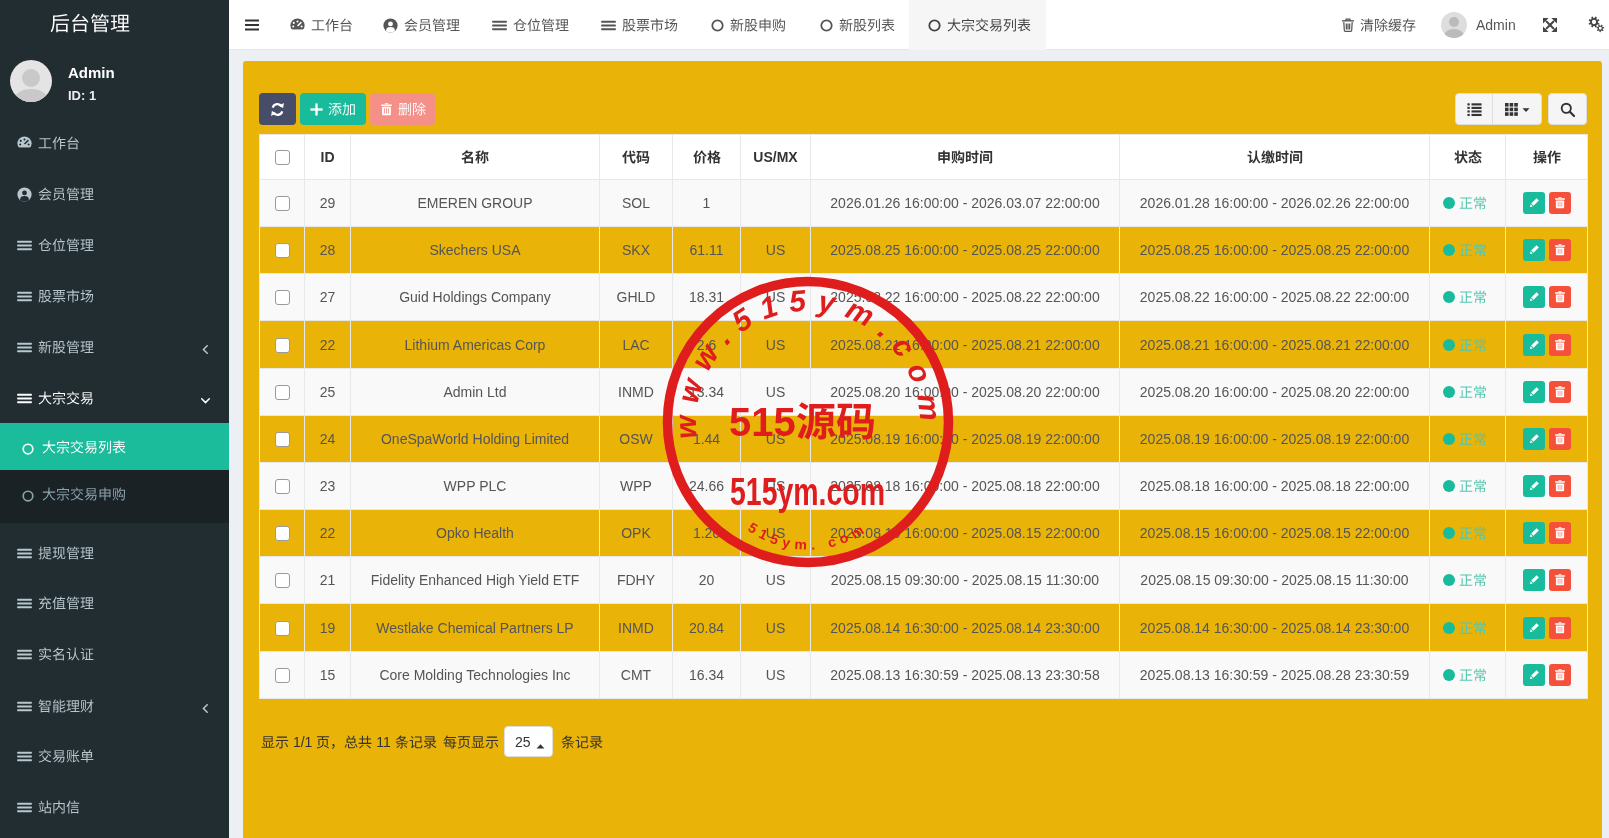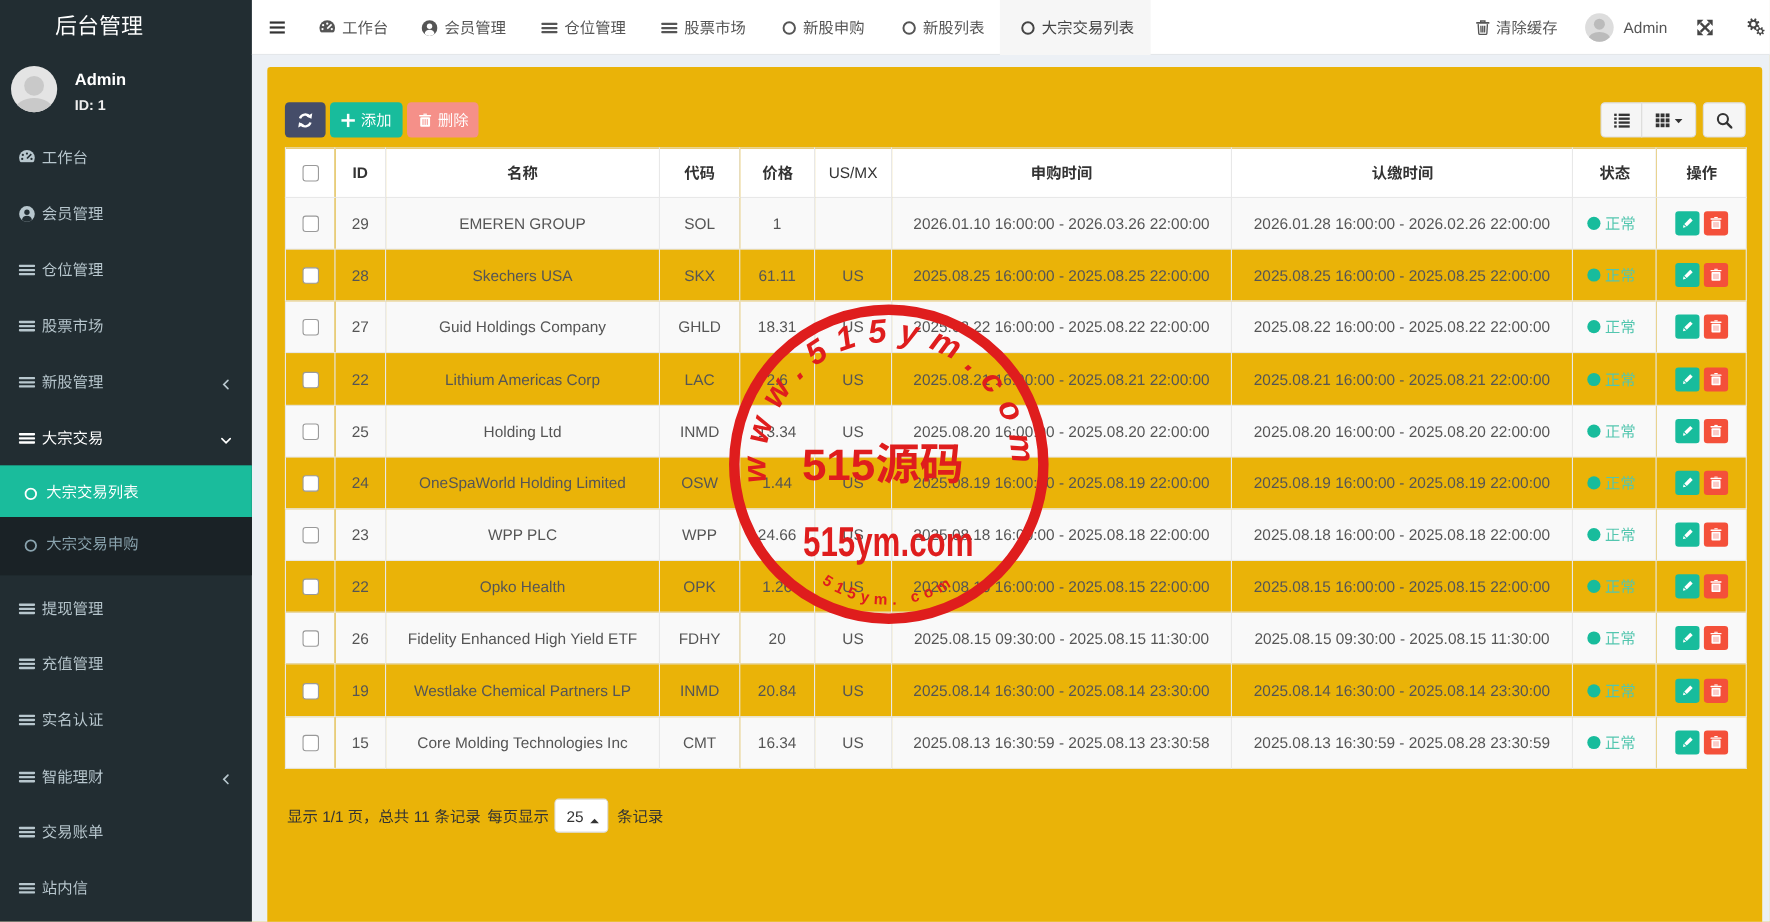--- a/index.html
+++ b/index.html
@@ -504,21 +504,21 @@
               <use href="#Z79f0" transform="translate(1000,880) scale(1,-1)"></use>
             </svg></th>
           <th><svg style="vertical-align:-2.1px;" width="28.0" height="14" viewBox="0 0 2000 1000" fill="#333">
               <use href="#Z4ee3" transform="translate(0,880) scale(1,-1)"></use>
               <use href="#Z7801" transform="translate(1000,880) scale(1,-1)"></use>
             </svg></th>
           <th><svg style="vertical-align:-2.1px;" width="28.0" height="14" viewBox="0 0 2000 1000" fill="#333">
               <use href="#Z4ef7" transform="translate(0,880) scale(1,-1)"></use>
               <use href="#Z683c" transform="translate(1000,880) scale(1,-1)"></use>
             </svg></th>
-          <th style="font-weight:normal;font-size:14px">US/MX</th>
+          <th style="font-weight:bold;font-size:14px">US/MX</th>
           <th><svg style="vertical-align:-2.1px;" width="56.0" height="14" viewBox="0 0 4000 1000" fill="#333">
               <use href="#Z7533" transform="translate(0,880) scale(1,-1)"></use>
               <use href="#Z8d2d" transform="translate(1000,880) scale(1,-1)"></use>
               <use href="#Z65f6" transform="translate(2000,880) scale(1,-1)"></use>
               <use href="#Z95f4" transform="translate(3000,880) scale(1,-1)"></use>
             </svg></th>
           <th><svg style="vertical-align:-2.1px;" width="56.0" height="14" viewBox="0 0 4000 1000" fill="#333">
               <use href="#Z8ba4" transform="translate(0,880) scale(1,-1)"></use>
               <use href="#Z7f34" transform="translate(1000,880) scale(1,-1)"></use>
               <use href="#Z65f6" transform="translate(2000,880) scale(1,-1)"></use>
@@ -535,21 +535,21 @@
         </tr>
       </thead>
       <tbody>
         <tr class="odd">
           <td><span class="ck"></span></td>
           <td>29</td>
           <td>EMEREN GROUP</td>
           <td>SOL</td>
           <td>1</td>
           <td></td>
-          <td>2026.01.10 16:00:00 - 2026.03.26 22:00:00</td>
+          <td>2026.01.26 16:00:00 - 2026.03.07 22:00:00</td>
           <td>2026.01.28 16:00:00 - 2026.02.26 22:00:00</td>
           <td style="padding-right:6px"><span style="display:inline-block;width:12px;height:12px;border-radius:50%;background:#18bc9c;vertical-align:-1px"></span><span style="margin-left:4px"><svg style="vertical-align:-2.1px;" width="28.0" height="14" viewBox="0 0 2000 1000" fill="#53c6af">
                 <use href="#z6b63" transform="translate(0,880) scale(1,-1)"></use>
                 <use href="#z5e38" transform="translate(1000,880) scale(1,-1)"></use>
               </svg></span></td>
           <td><span class="opbtn" style="background:#18bc9c">
               <svg width="12" height="12" viewBox="0 0 16 16" style="">
                 <g transform="rotate(45 8 8)" fill="#fff">
 <rect x="5.9" y="1" width="4.2" height="10.2"></rect>
                   <path d="M5.9,12.4 L10.1,12.4 L8,15.6 Z"></path>
@@ -663,21 +663,21 @@
                   <line x1="5.6" y1="6.5" x2="5.6" y2="13"></line>
                   <line x1="8" y1="6.5" x2="8" y2="13"></line>
                   <line x1="10.4" y1="6.5" x2="10.4" y2="13"></line>
                 </g>
               </svg>
             </span></td>
         </tr>
         <tr class="odd">
           <td><span class="ck"></span></td>
           <td>25</td>
-          <td>Holding Ltd</td>
+          <td>Admin Ltd</td>
           <td>INMD</td>
           <td>13.34</td>
           <td>US</td>
           <td>2025.08.20 16:00:00 - 2025.08.20 22:00:00</td>
           <td>2025.08.20 16:00:00 - 2025.08.20 22:00:00</td>
           <td style="padding-right:6px"><span style="display:inline-block;width:12px;height:12px;border-radius:50%;background:#18bc9c;vertical-align:-1px"></span><span style="margin-left:4px"><svg style="vertical-align:-2.1px;" width="28.0" height="14" viewBox="0 0 2000 1000" fill="#53c6af">
                 <use href="#z6b63" transform="translate(0,880) scale(1,-1)"></use>
                 <use href="#z5e38" transform="translate(1000,880) scale(1,-1)"></use>
               </svg></span></td>
           <td><span class="opbtn" style="background:#18bc9c">
@@ -794,21 +794,21 @@
 <g stroke="#f59089" stroke-width="1.1">
                   <line x1="5.6" y1="6.5" x2="5.6" y2="13"></line>
                   <line x1="8" y1="6.5" x2="8" y2="13"></line>
                   <line x1="10.4" y1="6.5" x2="10.4" y2="13"></line>
                 </g>
               </svg>
             </span></td>
         </tr>
         <tr class="odd">
           <td><span class="ck"></span></td>
-          <td>26</td>
+          <td>21</td>
           <td>Fidelity Enhanced High Yield ETF</td>
           <td>FDHY</td>
           <td>20</td>
           <td>US</td>
           <td>2025.08.15 09:30:00 - 2025.08.15 11:30:00</td>
           <td>2025.08.15 09:30:00 - 2025.08.15 11:30:00</td>
           <td style="padding-right:6px"><span style="display:inline-block;width:12px;height:12px;border-radius:50%;background:#18bc9c;vertical-align:-1px"></span><span style="margin-left:4px"><svg style="vertical-align:-2.1px;" width="28.0" height="14" viewBox="0 0 2000 1000" fill="#53c6af">
                 <use href="#z6b63" transform="translate(0,880) scale(1,-1)"></use>
                 <use href="#z5e38" transform="translate(1000,880) scale(1,-1)"></use>
               </svg></span></td>

